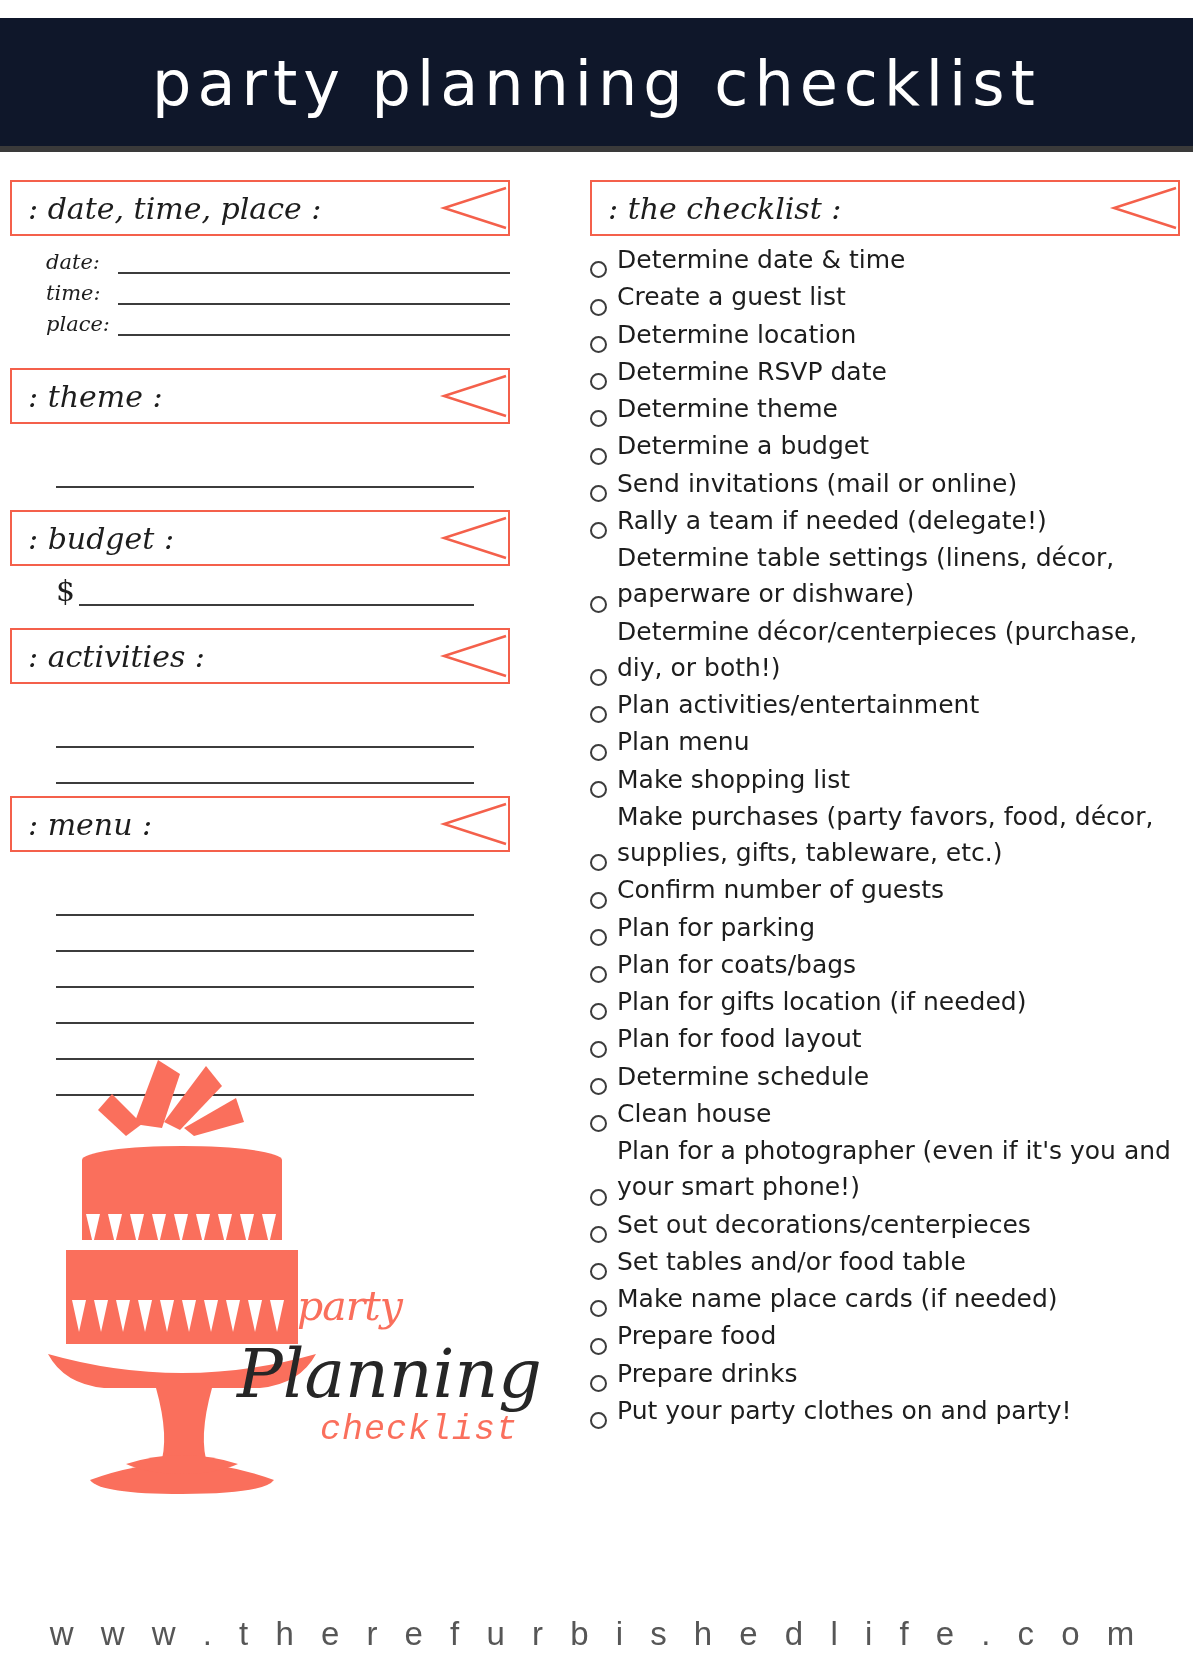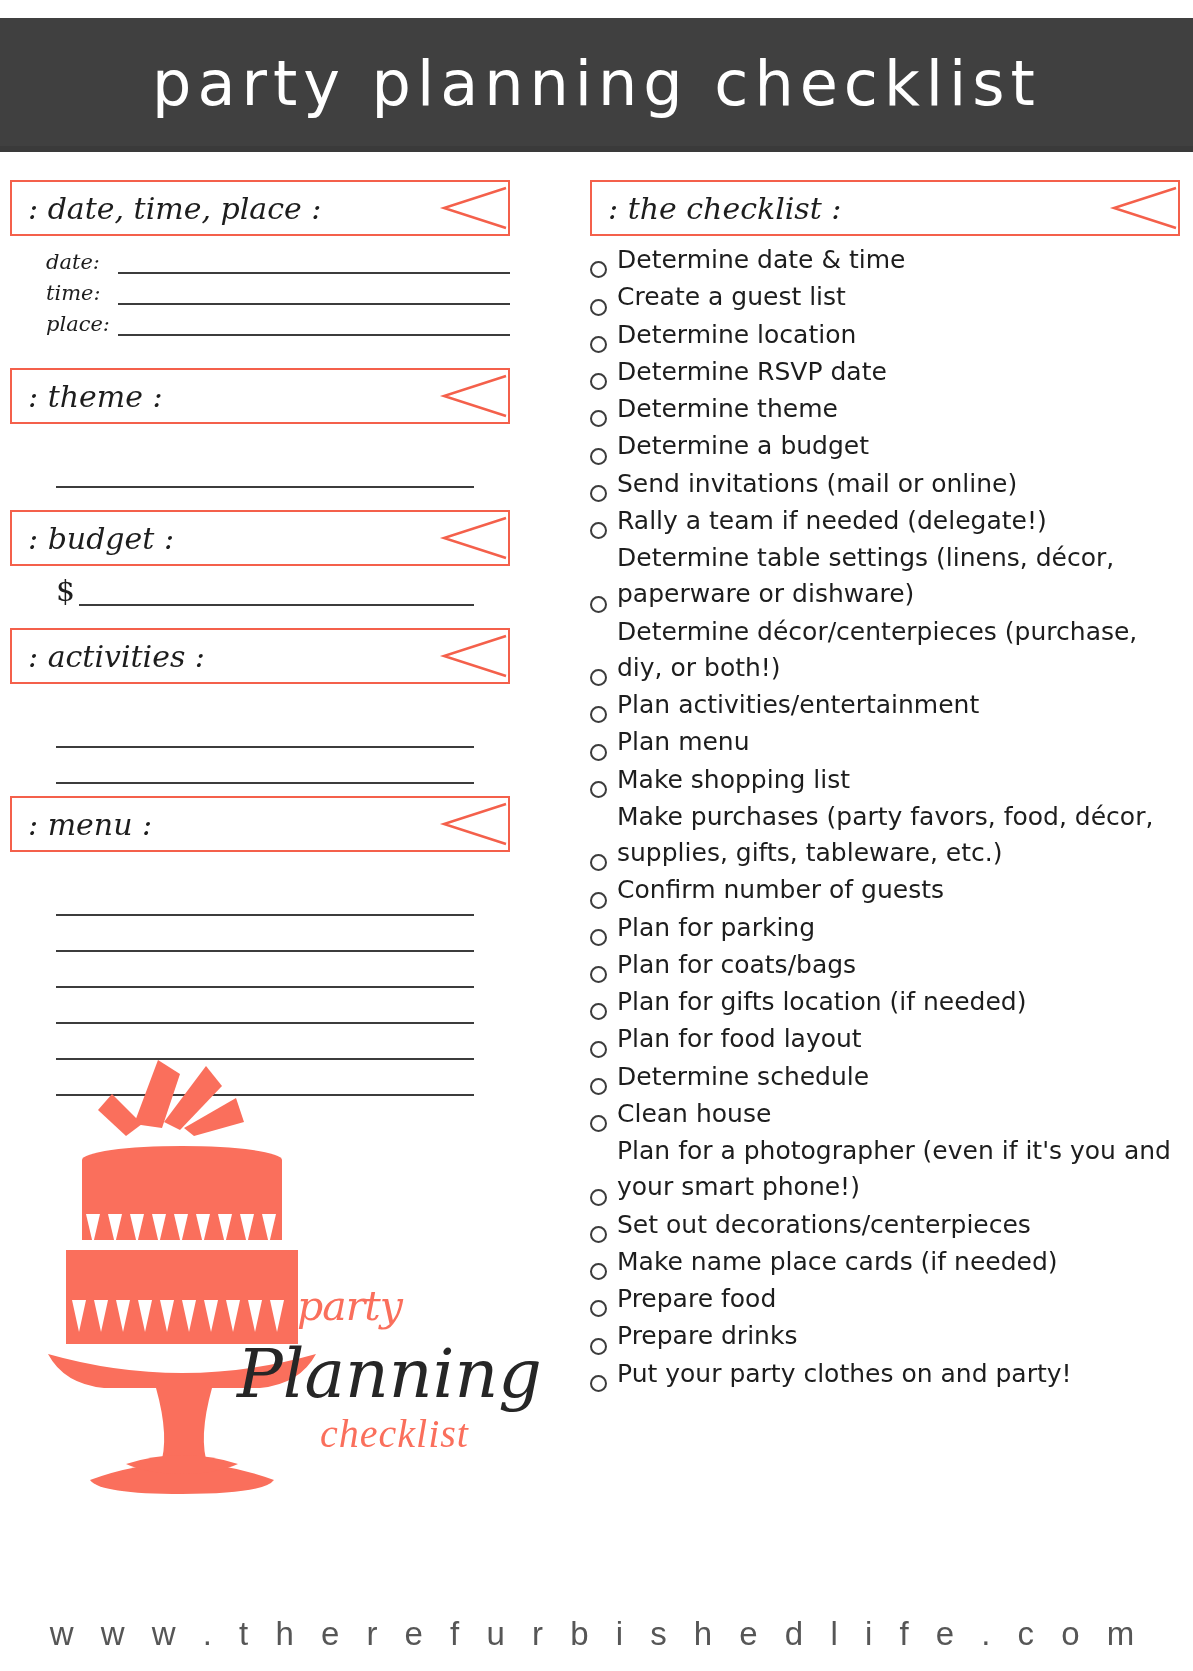--- a/index.html
+++ b/index.html
@@ -15,21 +15,21 @@
     overflow: hidden;
   }
 
   
   .banner {
     position: absolute;
     left: 0;
     top: 18px;
     width: 1193px;
     height: 131px;
-    background: #404040;
+    background: #0f172a;
     display: flex;
     align-items: center;
     justify-content: center;
   }
   .banner-title {
     color: #ffffff;
     font-family: "DejaVu Sans", sans-serif;
     font-size: 62px;
     letter-spacing: 6px;
     font-weight: 400;
@@ -191,23 +191,23 @@
     top: 52px;
     font-family: "DejaVu Serif", serif;
     font-style: italic;
     font-size: 68px;
     color: #262626;
   }
   .logo-checklist {
     position: absolute;
     left: 95px;
     top: 128px;
-    font-family: Liberation Serif, serif;
+    font-family: Liberation Mono, monospace;
     font-style: italic;
-    font-size: 40px;
+    font-size: 35px;
     color: #fa6f5c;
     letter-spacing: 1px;
   }
 
   
   .footer {
     position: absolute;
     left: 0;
     bottom: 18px;
     width: 1193px;
@@ -408,20 +408,24 @@
           <span class="check-circle"></span>
           <span class="check-text">Clean house</span>
         </div>
         <div class="check-item">
           <span class="check-circle"></span>
           <span class="check-text">Plan for a photographer (even if it's you and your smart phone!)</span>
         </div>
         <div class="check-item">
           <span class="check-circle"></span>
           <span class="check-text">Set out decorations/centerpieces</span>
+        </div>
+        <div class="check-item">
+          <span class="check-circle"></span>
+          <span class="check-text">Set tables and/or food table</span>
         </div>
         <div class="check-item">
           <span class="check-circle"></span>
           <span class="check-text">Make name place cards (if needed)</span>
         </div>
         <div class="check-item">
           <span class="check-circle"></span>
           <span class="check-text">Prepare food</span>
         </div>
         <div class="check-item">

